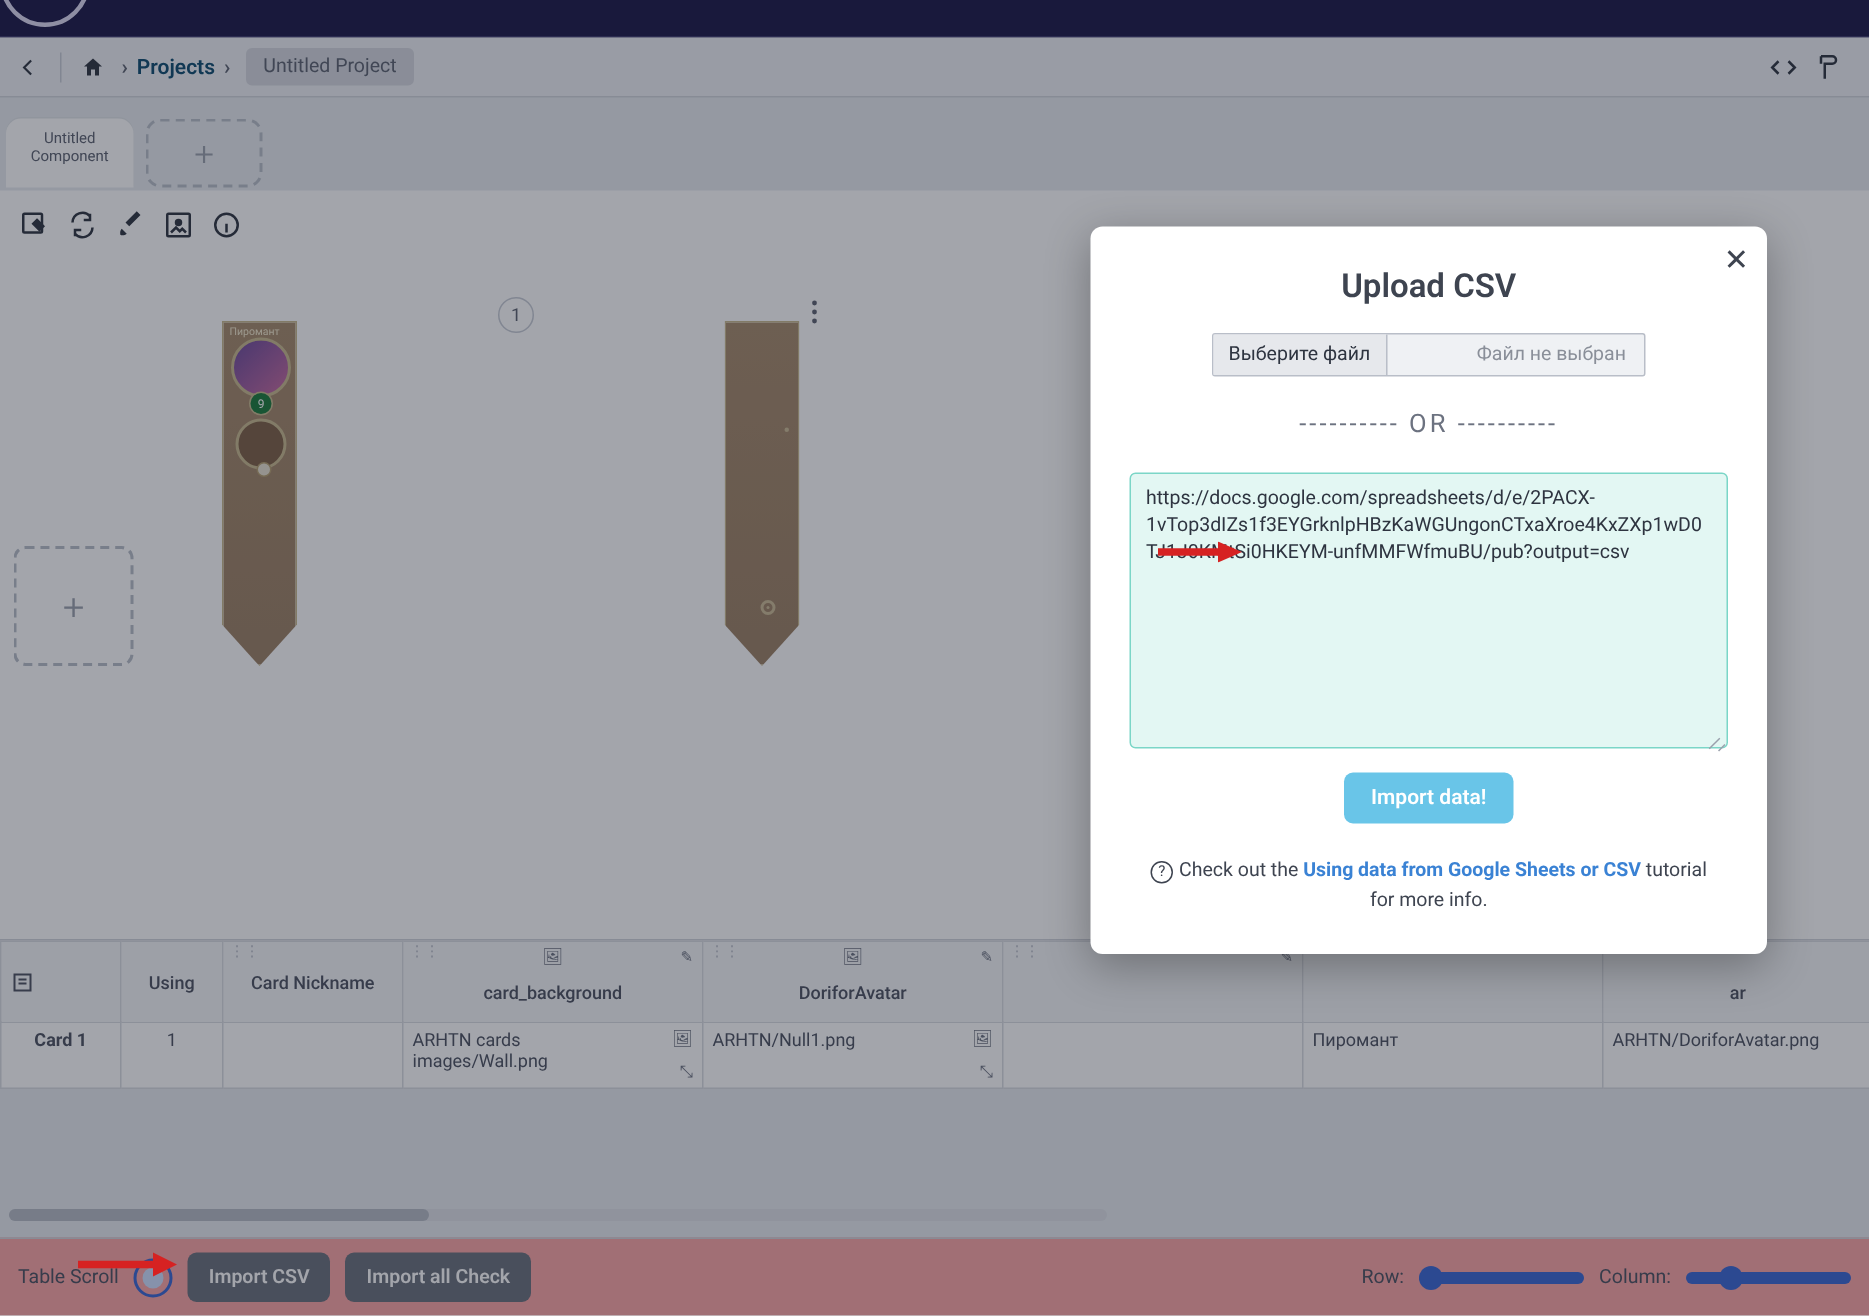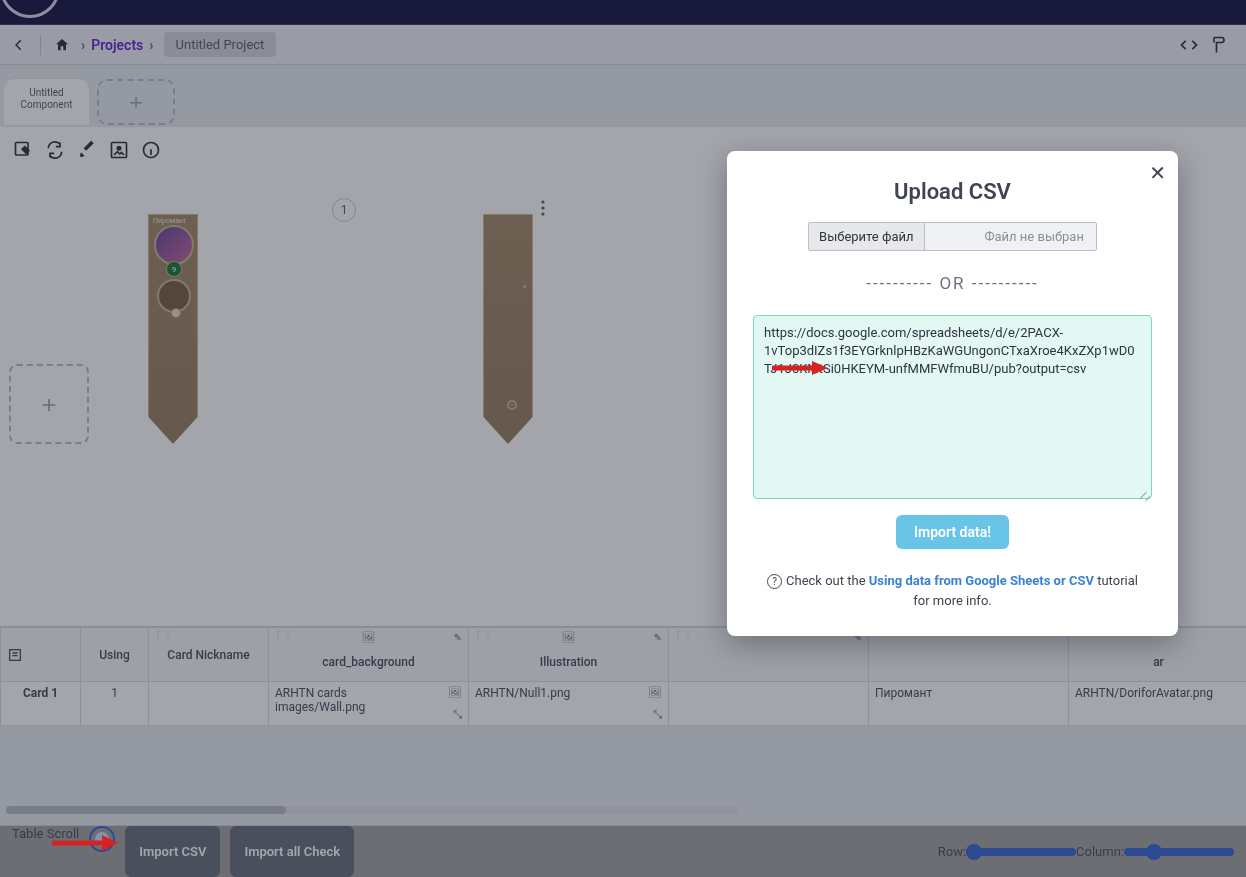--- a/index.html
+++ b/index.html
@@ -8,21 +8,21 @@
   
   .darkbar { position:absolute; top:0; left:0; right:0; height:25px; background:#1a1646; border-bottom:1px solid #3a366a;}
   .darkbar .logo-slice { position:absolute; left:0; top:0; width:75px; height:25px; overflow:hidden;}
   .darkbar .logo-slice .circle { width:60px; height:60px; border:3px solid #dcd9f2; border-radius:50%; position:absolute; top:-42px; left:0; }
 
   
   .breadcrumb-bar { position:absolute; top:25px; left:0; right:0; height:40px; background:#eef0f5; border-bottom:1px solid #d0d4da; display:flex; align-items:center; padding:0 6px; }
   .breadcrumb-bar .left { display:flex; align-items:center; gap:4px; }
   .bc-btn { display:flex; align-items:center; justify-content:center; width:26px; height:26px; color:#2e3440; font-size:14px; cursor:pointer; border-radius:4px;}
   .bc-sep { color:#5c6270; font-size:14px; font-weight:600; padding:0 2px;}
-  .bc-link { color:#6d28d9; font-size:14px; font-weight:600; cursor:pointer;text-align:right;}
+  .bc-link { color:#0c4a6e; font-size:14px; font-weight:600; cursor:pointer;text-align:right;}
   .bc-pill { background:#d5d8df; color:#5c6270; font-size:13px; padding:5px 12px; border-radius:4px; margin-left:4px;}
   .breadcrumb-bar .right { margin-left:auto; display:flex; gap:8px; padding-right:10px;}
   .right .ico { width:22px; height:22px; display:flex; align-items:center; justify-content:center; color:#2e3440; cursor:pointer;}
 
   
   .tab-strip { position:absolute; top:79px; left:4px; display:flex; gap:8px; }
   .tab-active { background:#fff; border-radius:10px 10px 0 0; padding:8px 12px 6px 12px; width:85px; text-align:center; font-size:10px; color:#5c6270; line-height:1.2; box-shadow:0 -1px 0 rgba(0,0,0,0.03);}
   .tab-add { width:78px; height:46px; border:2px dashed #b8bec8; border-radius:10px; display:flex; align-items:center; justify-content:center; color:#9aa0ac; font-size:22px; cursor:pointer;}
 
   
@@ -69,26 +69,26 @@
   .col-ico { position:absolute; top:3px; left:50%; transform:translateX(-50%); font-size:11px; color:#6c7280;}
   .grip { position:absolute; top:4px; left:4px; color:#b9bec8; font-size:10px; line-height:6px;}
   .pencil { position:absolute; top:4px; right:6px; color:#6c7280; font-size:10px; cursor:pointer;}
   .cell-ico-right { position:absolute; top:4px; right:6px; color:#6c7280; font-size:11px;}
   .cell-ico-br { position:absolute; bottom:4px; right:6px; color:#6c7280; font-size:11px;}
   .row-label { font-weight:700; color:#2e3440; text-align:center;}
   .scroll-track { position:absolute; top:806px; left:6px; right:508px; height:8px; background:#dfe2e8; border-radius:4px;}
   .scroll-thumb { position:absolute; left:0; top:0; height:8px; width:280px; background:#b6bbc5; border-radius:4px;}
 
   
-  .footer { position:absolute; bottom:0; left:0; right:0; height:52px; background:#a3a3a3; border-top:1px solid #d0d4da; display:flex; padding:0 12px; gap:10px;}
+  .footer { position:absolute; bottom:0; left:0; right:0; height:52px; background:#fca5a5; border-top:1px solid #d0d4da; display:flex; align-items:center; padding:0 12px; gap:10px;}
   .footer .lbl { font-size:13px; color:#4b5160;}
   .toggle { width:26px; height:26px; border-radius:50%; border:2px solid #3a66d4; display:flex; align-items:center; justify-content:center; cursor:pointer;}
   .toggle .knob { width:14px; height:14px; border-radius:50%; background:#cfe0ff;}
   .btn-dark { background:#6a707c; color:#fff; font-size:13px; font-weight:600; padding:9px 14px; border-radius:6px; cursor:pointer; border:none;}
-  .footer .right-controls { margin-left:auto; display:flex; align-items:center; gap:0;}
+  .footer .right-controls { margin-left:auto; display:flex; align-items:center; gap:10px;}
   .slider { position:relative; width:110px; height:8px; background:#3a66d4; border-radius:4px;}
   .slider .sknob { position:absolute; top:-4px; width:16px; height:16px; border-radius:50%; background:#3a66d4;}
 
   
   .arrow { position:absolute; pointer-events:none;}
   .arrow.a1 { top:361px; left:772px; width:56px; height:14px;}
   .arrow.a2 { top:834px; left:52px; width:66px; height:18px;}
   .arrow svg { width:100%; height:100%;}
 
   
@@ -265,21 +265,21 @@
         <th><span>Using</span></th>
         <th><span>Card Nickname</span><span class="grip">⋮⋮</span></th>
         <th>
           <span class="col-ico">🖼</span>
           <div style="margin-top:14px">card_background</div>
           <span class="grip">⋮⋮</span>
           <span class="pencil">✎</span>
         </th>
         <th>
           <span class="col-ico">🖼</span>
-          <div style="margin-top:14px">Illustration</div>
+          <div style="margin-top:14px">DoriforAvatar</div>
           <span class="grip">⋮⋮</span>
           <span class="pencil">✎</span>
         </th>
         <th>
             <span class="grip">⋮⋮</span>
             <span class="pencil">✎</span>
           </th>
         <th></th>
         <th>
             <div style="margin-top:14px">ar</div>

